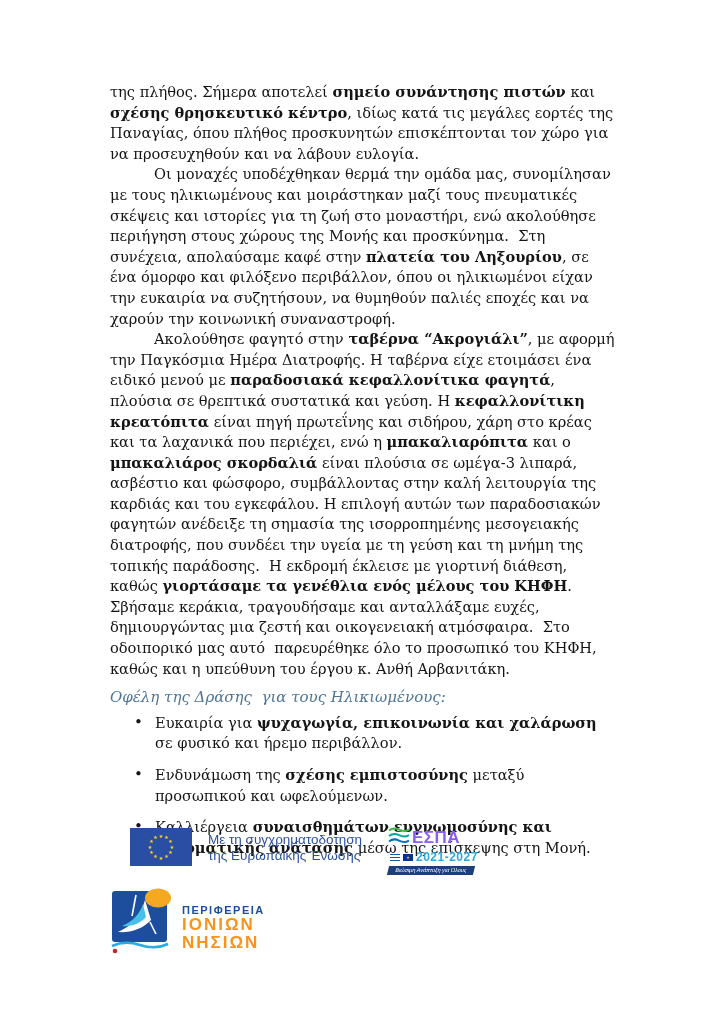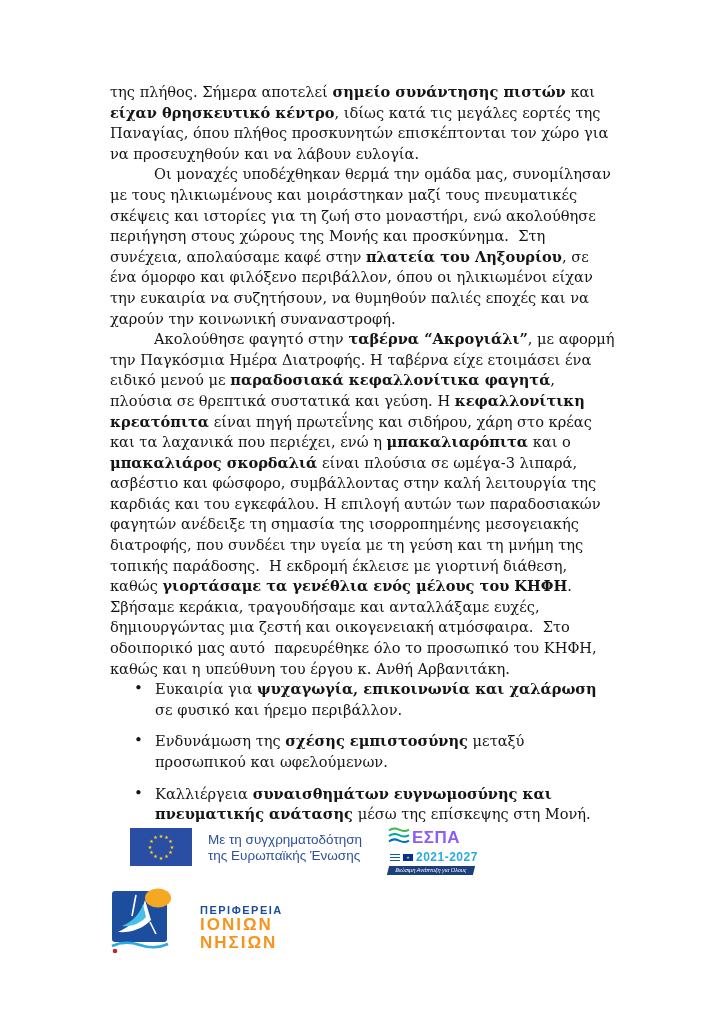--- a/index.html
+++ b/index.html
@@ -50,36 +50,37 @@
   .espa-row2 { display:flex; align-items:center; gap:3px; margin-top:0px; margin-left:2px; }
   .flag-gr { width:10px; height:7px; background:repeating-linear-gradient(180deg,#0d5eaf 0 1.4px,#ffffff 1.4px 2.8px); }
   .flag-eu-mini { width:10px; height:7px; background:#003399; color:#ffd617; font-size:4px; line-height:7px; text-align:center; }
   .espa-years { font-size:12px; font-weight:bold; color:#29abe2; letter-spacing:0.5px; }
   .espa-banner {
     margin-top:2px; width:86px; height:9px; background:#1b3e7c;
     transform:skewX(-14deg); color:#ffffff; font-size:5.5px; line-height:9px;
     text-align:center; white-space:nowrap; overflow:hidden;
   }
   .pin { position:absolute; left:0px; top:60px; display:flex; align-items:flex-start; }
-  .pin-text { margin-left:28px; margin-top:18px; font-family:"Liberation Sans", sans-serif; font-weight:bold; }
+  .pin-text { margin-left:10px; margin-top:18px; font-family:"Liberation Sans", sans-serif; font-weight:bold; }
   .pin-l1 { font-size:11px; color:#1c4e9d; letter-spacing:1.5px; }
   .pin-l2, .pin-l3 { font-size:17px; color:#f7941d; letter-spacing:2px; line-height:18px; }
 </style>
 </head>
 <body>
 
 <div class="page">
 
   <div class="text-col">
-    <p class="para"><span>της πλήθος. Σήμερα αποτελεί </span><span class="b">σημείο συνάντησης πιστών</span><span> και </span><span class="b">είχαν θρησκευτικό κέντρο</span><span>, ιδίως κατά τις μεγάλες εορτές της Παναγίας, όπου πλήθος προσκυνητών επισκέπτονται τον χώρο για να προσευχηθούν και να λάβουν ευλογία.</span></p>
+    <p class="para"><span>της πλήθος. Σήμερα αποτελεί </span><span class="b">σημείο συνάντησης πιστών</span><span> και </span><span class="b">σχέσης θρησκευτικό κέντρο</span><span>, ιδίως κατά τις μεγάλες εορτές της Παναγίας, όπου πλήθος προσκυνητών επισκέπτονται τον χώρο για να προσευχηθούν και να λάβουν ευλογία.</span></p>
     <p class="para indent"><span>Οι μοναχές υποδέχθηκαν θερμά την ομάδα μας, συνομίλησαν με τους ηλικιωμένους και μοιράστηκαν μαζί τους πνευματικές σκέψεις και ιστορίες για τη ζωή στο μοναστήρι, ενώ ακολούθησε περιήγηση στους χώρους της Μονής και προσκύνημα.  Στη συνέχεια, απολαύσαμε καφέ στην </span><span class="b">πλατεία του Ληξουρίου</span><span>, σε ένα όμορφο και φιλόξενο περιβάλλον, όπου οι ηλικιωμένοι είχαν την ευκαιρία να συζητήσουν, να θυμηθούν παλιές εποχές και να χαρούν την κοινωνική συναναστροφή.</span></p>
 
 
     <p class="para indent"><span>Ακολούθησε φαγητό στην </span><span class="b">ταβέρνα “Ακρογιάλι”</span><span>, με αφορμή την Παγκόσμια Ημέρα Διατροφής. Η ταβέρνα είχε ετοιμάσει ένα ειδικό μενού με </span><span class="b">παραδοσιακά κεφαλλονίτικα φαγητά</span><span>, πλούσια σε θρεπτικά συστατικά και γεύση. Η </span><span class="b">κεφαλλονίτικη κρεατόπιτα</span><span> είναι πηγή πρωτεΐνης και σιδήρου, χάρη στο κρέας και τα λαχανικά που περιέχει, ενώ η </span><span class="b">μπακαλιαρόπιτα</span><span> και ο </span><span class="b">μπακαλιάρος σκορδαλιά</span><span> είναι πλούσια σε ωμέγα-3 λιπαρά, ασβέστιο και φώσφορο, συμβάλλοντας στην καλή λειτουργία της καρδιάς και του εγκεφάλου. Η επιλογή αυτών των παραδοσιακών φαγητών ανέδειξε τη σημασία της ισορροπημένης μεσογειακής διατροφής, που συνδέει την υγεία με τη γεύση και τη μνήμη της τοπικής παράδοσης.  Η εκδρομή έκλεισε με γιορτινή διάθεση, καθώς </span><span class="b">γιορτάσαμε τα γενέθλια ενός μέλους του ΚΗΦΗ</span><span>. Σβήσαμε κεράκια, τραγουδήσαμε και ανταλλάξαμε ευχές, δημιουργώντας μια ζεστή και οικογενειακή ατμόσφαιρα.  Στο οδοιπορικό μας αυτό  παρευρέθηκε όλο το προσωπικό του ΚΗΦΗ, καθώς και η υπεύθυνη του έργου κ. Ανθή Αρβανιτάκη.</span></p>
 
+    <h2 class="subhead h2m">Οφέλη της Δράσης  για τους Ηλικιωμένους:</h2>
 
     <ul class="bullets">
       <li><span>Ευκαιρία για </span><span class="b">ψυχαγωγία, επικοινωνία και χαλάρωση</span><span> σε φυσικό και ήρεμο περιβάλλον.</span></li>
       <li><span>Ενδυνάμωση της </span><span class="b">σχέσης εμπιστοσύνης</span><span> μεταξύ προσωπικού και ωφελούμενων.</span></li>
       <li><span>Καλλιέργεια </span><span class="b">συναισθημάτων ευγνωμοσύνης και πνευματικής ανάτασης</span><span> μέσω της επίσκεψης στη Μονή.</span></li>
     </ul>
   </div>
 
   <div class="footer">
 

